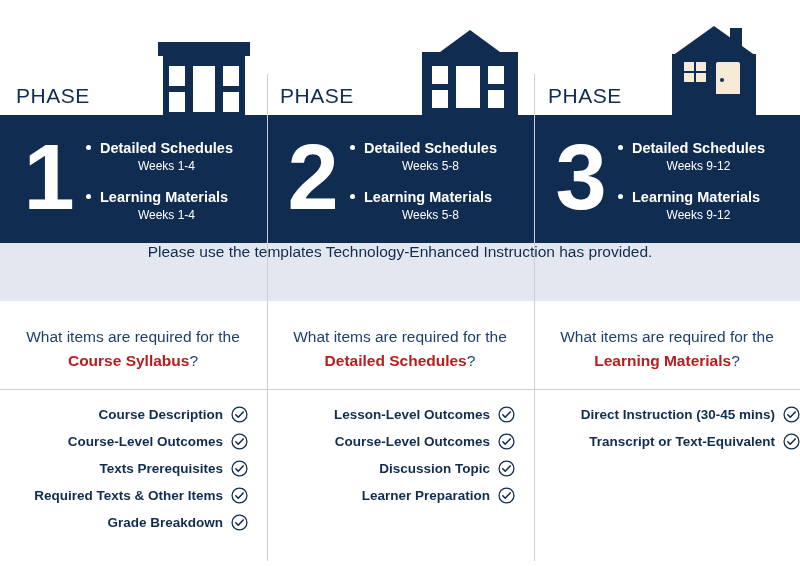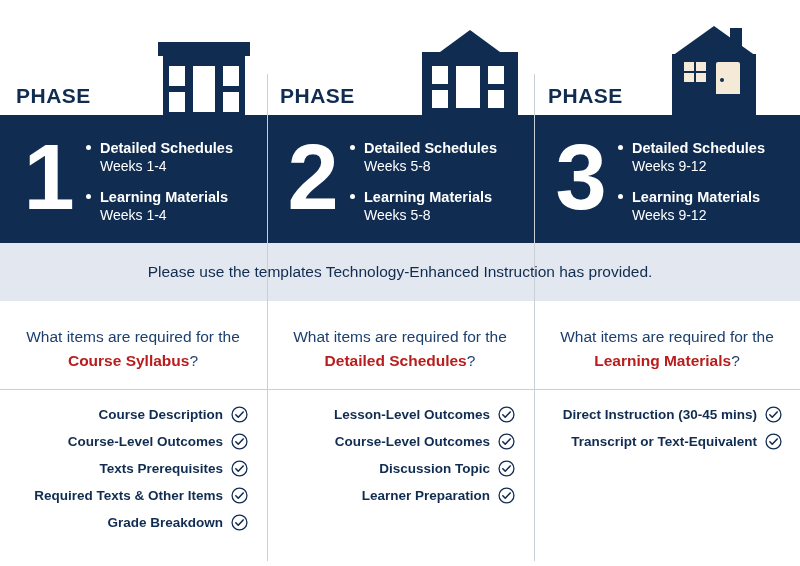--- a/index.html
+++ b/index.html
@@ -128,21 +128,21 @@
     position: absolute;
     height: 2px;
     background: #102c51;
   }
 
   
   .phase-label {
     position: absolute;
     color: #102c51;
     font-size: 21px;
-    font-weight: bold;
+    font-weight: normal;
     letter-spacing: 0.5px;
     font-family: "Liberation Sans", sans-serif;
   }
   .pl1 { left: 16px;  top: 84px; }
   .pl2 { left: 280px; top: 84px; }
   .pl3 { left: 548px; top: 84px; }
 
   
   .band {
     position: absolute;
@@ -192,36 +192,37 @@
     border-radius: 50%;
     background: #ffffff;
   }
   .bullet-title {
     font-size: 14.5px;
     font-weight: bold;
     line-height: 18px;
     display: block;
   }
   .bullet-sub {
-    font-size: 14px;
+    font-size: 12px;
     font-weight: normal;
     line-height: 19px;
     display: block;
+    text-align: center;
   }
 
   
   .note {
     position: absolute;
     left: 0;
     top: 243px;
     width: 800px;
     height: 58px;
     background: #e3e7ef;
     display: flex;
-    align-items: center;
+    align-items: flex-start;
     justify-content: center;
   }
   .note-text {
     color: #102c51;
     font-size: 15.5px;
     font-family: "Liberation Sans", sans-serif;
   }
 
   
   .questions {
@@ -277,21 +278,21 @@
   .lcol {
     position: absolute;
     top: 0;
     width: 266px;
     box-sizing: border-box;
     padding-top: 16px;
     font-weight: bold;
   }
   .l1 { left: 0px;   padding-right: 18px; }
   .l2 { left: 267px; padding-right: 18px; }
-  .l3 { left: 534px; padding-right: 18px; }
+  .l3 { left: 534px; }
 
   .list-row {
     display: flex;
     align-items: center;
     justify-content: flex-end;
     margin-bottom: 10px;
     color: #102c51;
     font-size: 13.5px;
     white-space: nowrap;
   }

